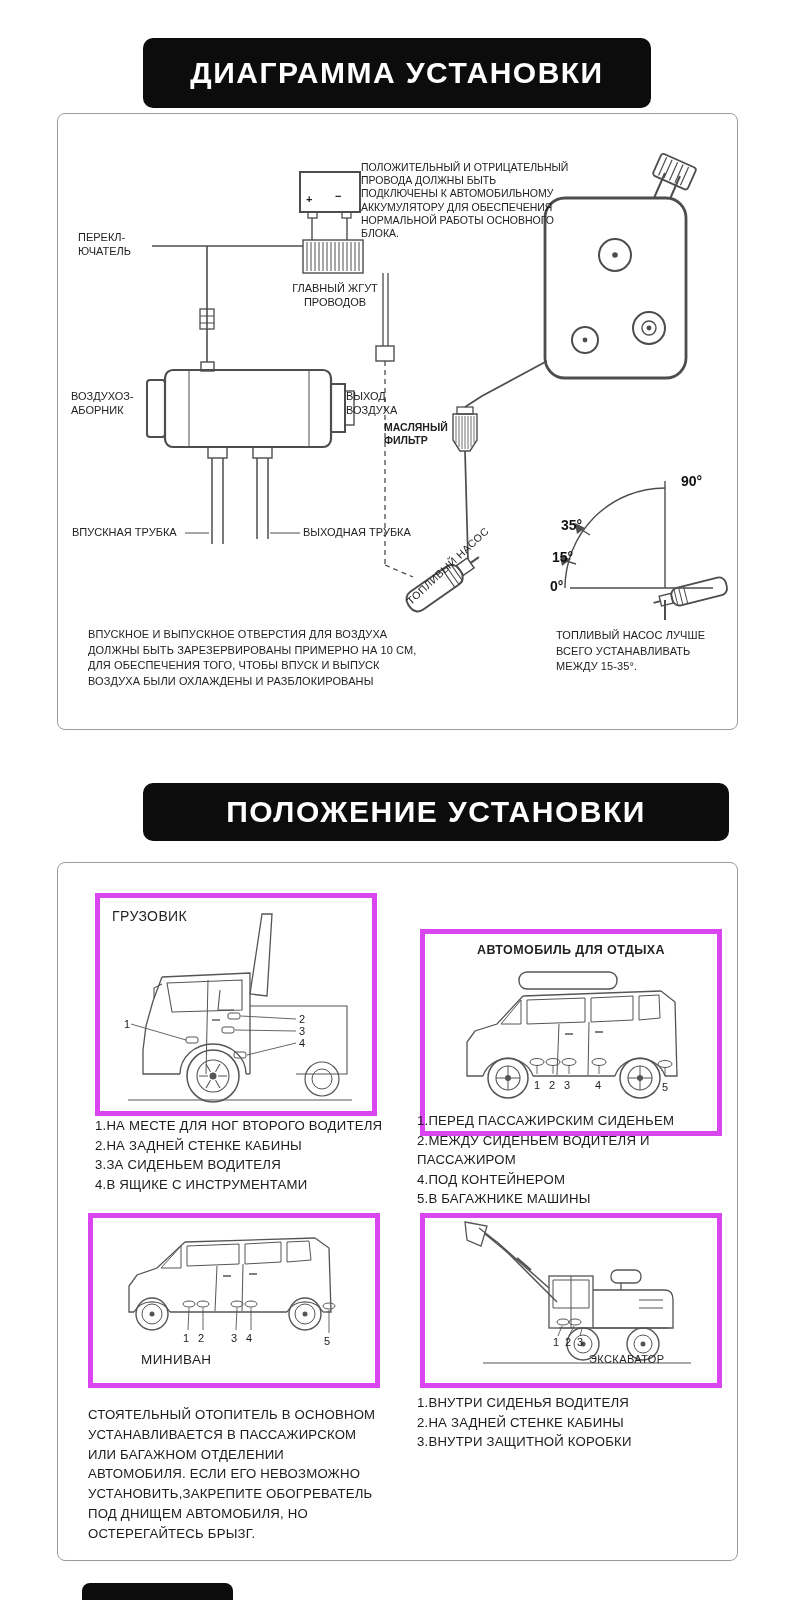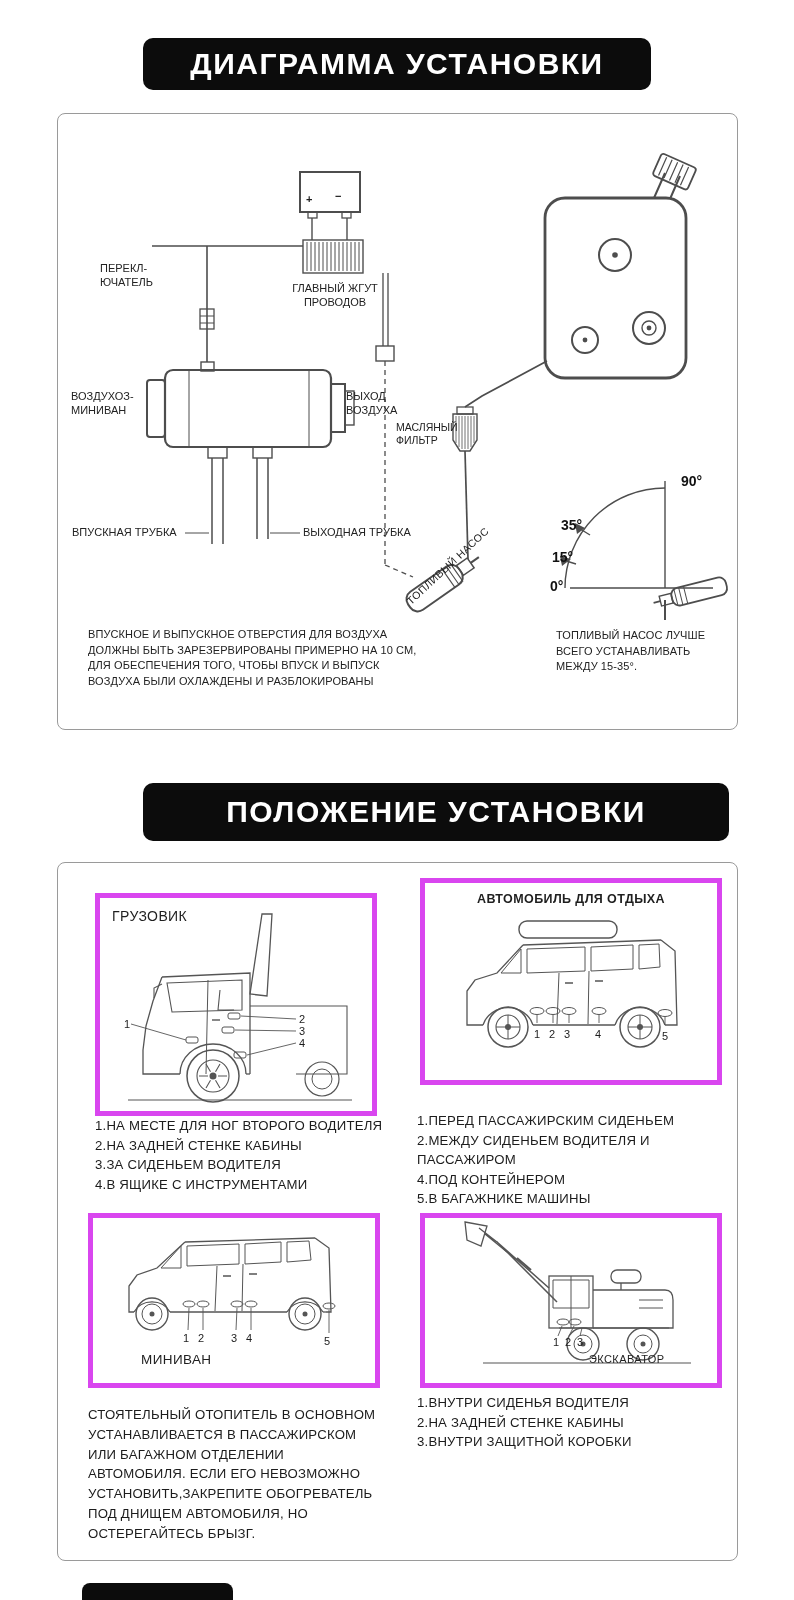--- a/index.html
+++ b/index.html
@@ -24,21 +24,21 @@
   .bottombar{position:absolute;background:#0c0c0c;border-radius:8px 8px 0 0;}
   svg{font-family:inherit;}
   svg text{fill:#1c1c1c;stroke:none;font-size:11px;}
   .ibox svg{position:absolute;left:0;top:0;}
 </style>
 </head>
 <body>
 
 <div class="page">
 
-  <div class="banner" style="left:143px;top:38px;width:508px;height:52px;">ДИАГРАММА УСТАНОВКИ</div>
+  <div class="banner" style="left:143px;top:38px;width:508px;height:70px;">ДИАГРАММА УСТАНОВКИ</div>
 
   <div class="frame" style="left:57px;top:113px;width:679px;height:615px;"></div>
 
   <svg class="abs" style="left:57px;top:113px;" width="679" height="615" viewBox="0 0 679 615">
 
     <g stroke="#4d4d4d" fill="none" stroke-width="1.6">
       <path d="M 95 133 H 246"></path>
       <path d="M 150 133 V 249"></path>
       <rect x="143" y="196" width="14" height="20" stroke-width="1.3"></rect>
       <path d="M 143 203 H 157 M 143 210 H 157" stroke-width="1"></path>
@@ -113,29 +113,35 @@
       <path d="M 608 487 V 507" stroke-width="2"></path>
       <g transform="translate(648,477) rotate(-14)">
         <rect x="-34" y="-9" width="56" height="18" rx="7" stroke-width="1.8"></rect>
         <path d="M -30 -9 V 9 M -25 -9 V 9 M -20 -9 V 9" stroke-width="1"></path>
         <rect x="-46" y="-5" width="12" height="10" stroke-width="1.4"></rect>
         <path d="M -53 0 H -46" stroke-width="1.8"></path>
       </g>
     </g>
   </svg>
 
-  <div class="lbl" style="left:100px;top:231px;margin-top:31px;">ПЕРЕКЛ-
+  <div class="lbl" style="left:78px;top:231px;">ПЕРЕКЛ-
 ЮЧАТЕЛЬ</div>
+  <div class="lbl small" style="left:361px;top:161px;width:212px;">ПОЛОЖИТЕЛЬНЫЙ И ОТРИЦАТЕЛЬНЫЙ
+ПРОВОДА ДОЛЖНЫ БЫТЬ
+ПОДКЛЮЧЕНЫ К АВТОМОБИЛЬНОМУ
+АККУМУЛЯТОРУ ДЛЯ ОБЕСПЕЧЕНИЯ
+НОРМАЛЬНОЙ РАБОТЫ ОСНОВНОГО
+БЛОКА.</div>
   <div class="lbl" style="left:285px;top:282px;width:100px;text-align:center;">ГЛАВНЫЙ ЖГУТ
 ПРОВОДОВ</div>
   <div class="lbl" style="left:71px;top:390px;">ВОЗДУХОЗ-
-МИНИВАН</div>
+АБОРНИК</div>
   <div class="lbl" style="left:346px;top:390px;">ВЫХОД
 ВОЗДУХА</div>
-  <div class="lbl small" style="left:396px;top:421px;">МАСЛЯНЫЙ
+  <div class="lbl small" style="left:384px;top:421px;font-weight:bold;">МАСЛЯНЫЙ
 ФИЛЬТР</div>
   <div class="lbl" style="left:72px;top:526px;">ВПУСКНАЯ ТРУБКА</div>
   <div class="lbl" style="left:303px;top:526px;">ВЫХОДНАЯ ТРУБКА</div>
   <div class="lbl rot" style="left:409px;top:596px;">ТОПЛИВЫЙ НАСОС</div>
 
   <div class="deg" style="left:681px;top:473px;">90°</div>
   <div class="deg" style="left:561px;top:517px;">35°</div>
   <div class="deg" style="left:552px;top:549px;">15°</div>
   <div class="deg" style="left:550px;top:578px;">0°</div>
 
@@ -179,21 +185,21 @@
         <rect x="134" y="154" width="12" height="6" rx="2" stroke-width="1"></rect>
         <path d="M 31 126 L 86 142 M 196 121 L 141 118 M 196 133 L 135 132 M 196 145 L 147 157" stroke-width="0.9"></path>
       </g>
       <text x="24" y="130">1</text>
       <text x="199" y="125">2</text>
       <text x="199" y="137">3</text>
       <text x="199" y="149">4</text>
     </svg>
   </div>
 
-  <div class="ibox" style="left:420px;top:878px;width:292px;height:197px;">
+  <div class="ibox" style="left:420px;top:929px;width:292px;height:197px;">
     <div class="boxtitle bold center" style="top:9px;">АВТОМОБИЛЬ ДЛЯ ОТДЫХА</div>
     <svg width="292" height="197" viewBox="0 0 292 197">
       <g stroke="#555" fill="none" stroke-width="1.3">
         <path d="M 98 62 L 236 57"></path>
         <path d="M 98 62 L 72 90 L 50 97 L 42 108 L 42 142 L 58 142"></path>
         <path d="M 236 57 L 250 68 L 252 142 L 240 142"></path>
         <path d="M 58 142 A 26 24 0 0 1 108 142"></path>
         <path d="M 108 142 H 190"></path>
         <path d="M 190 142 A 26 24 0 0 1 240 142"></path>
         <path d="M 76 90 L 96 66 L 96 90 Z" stroke-width="1"></path>

